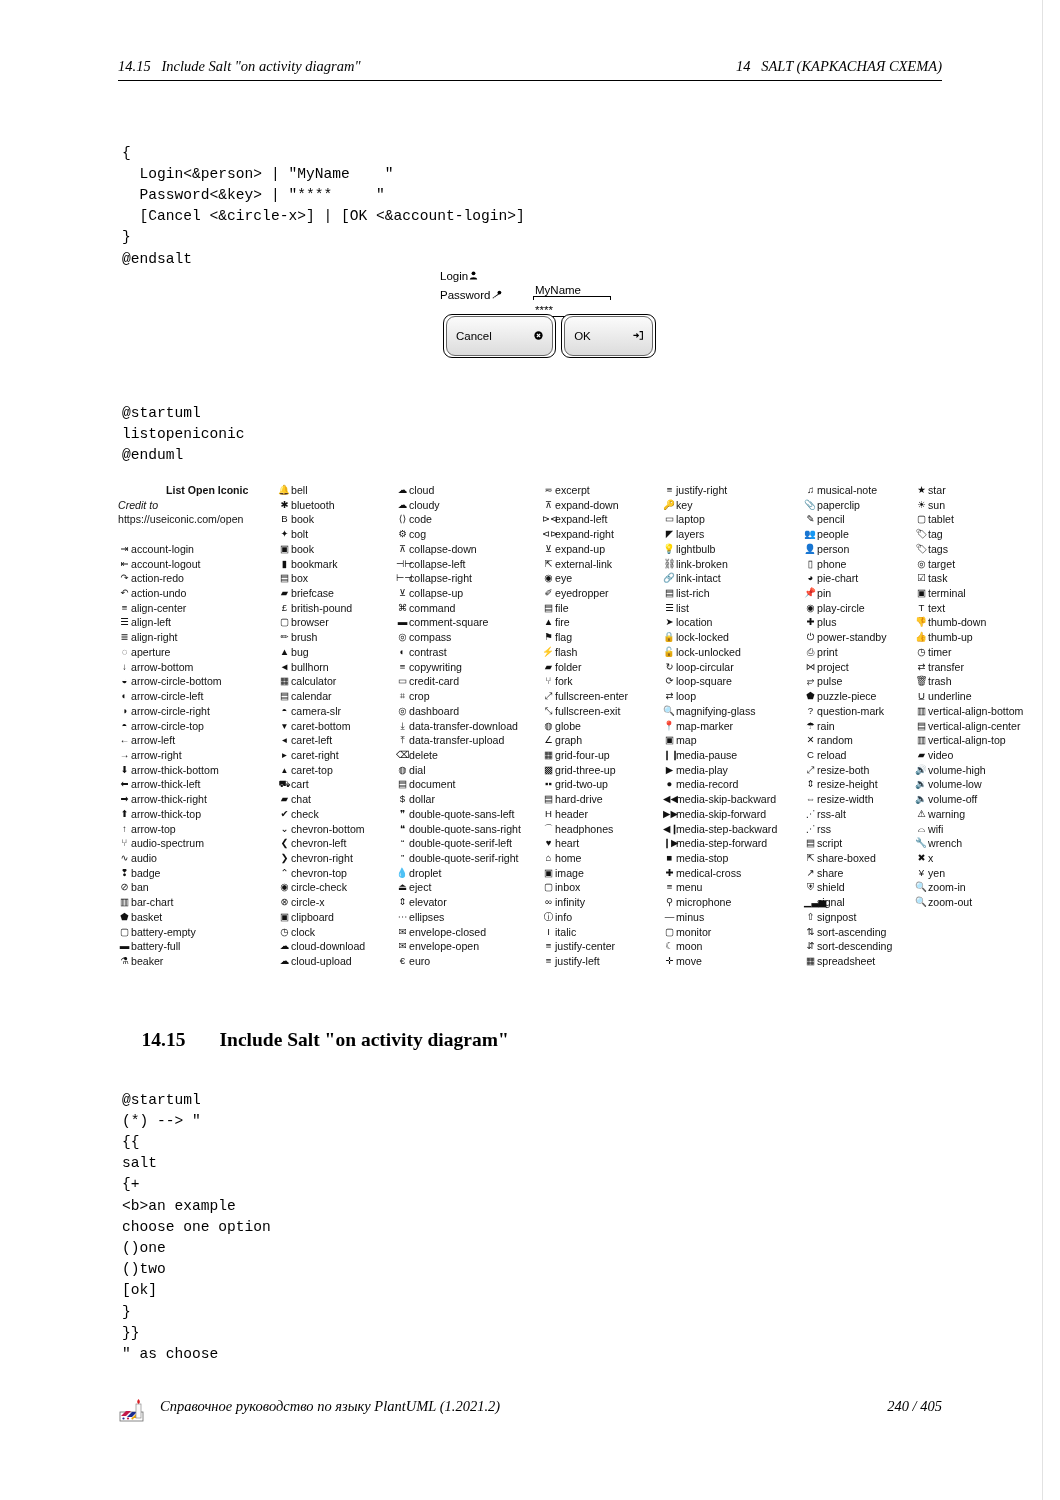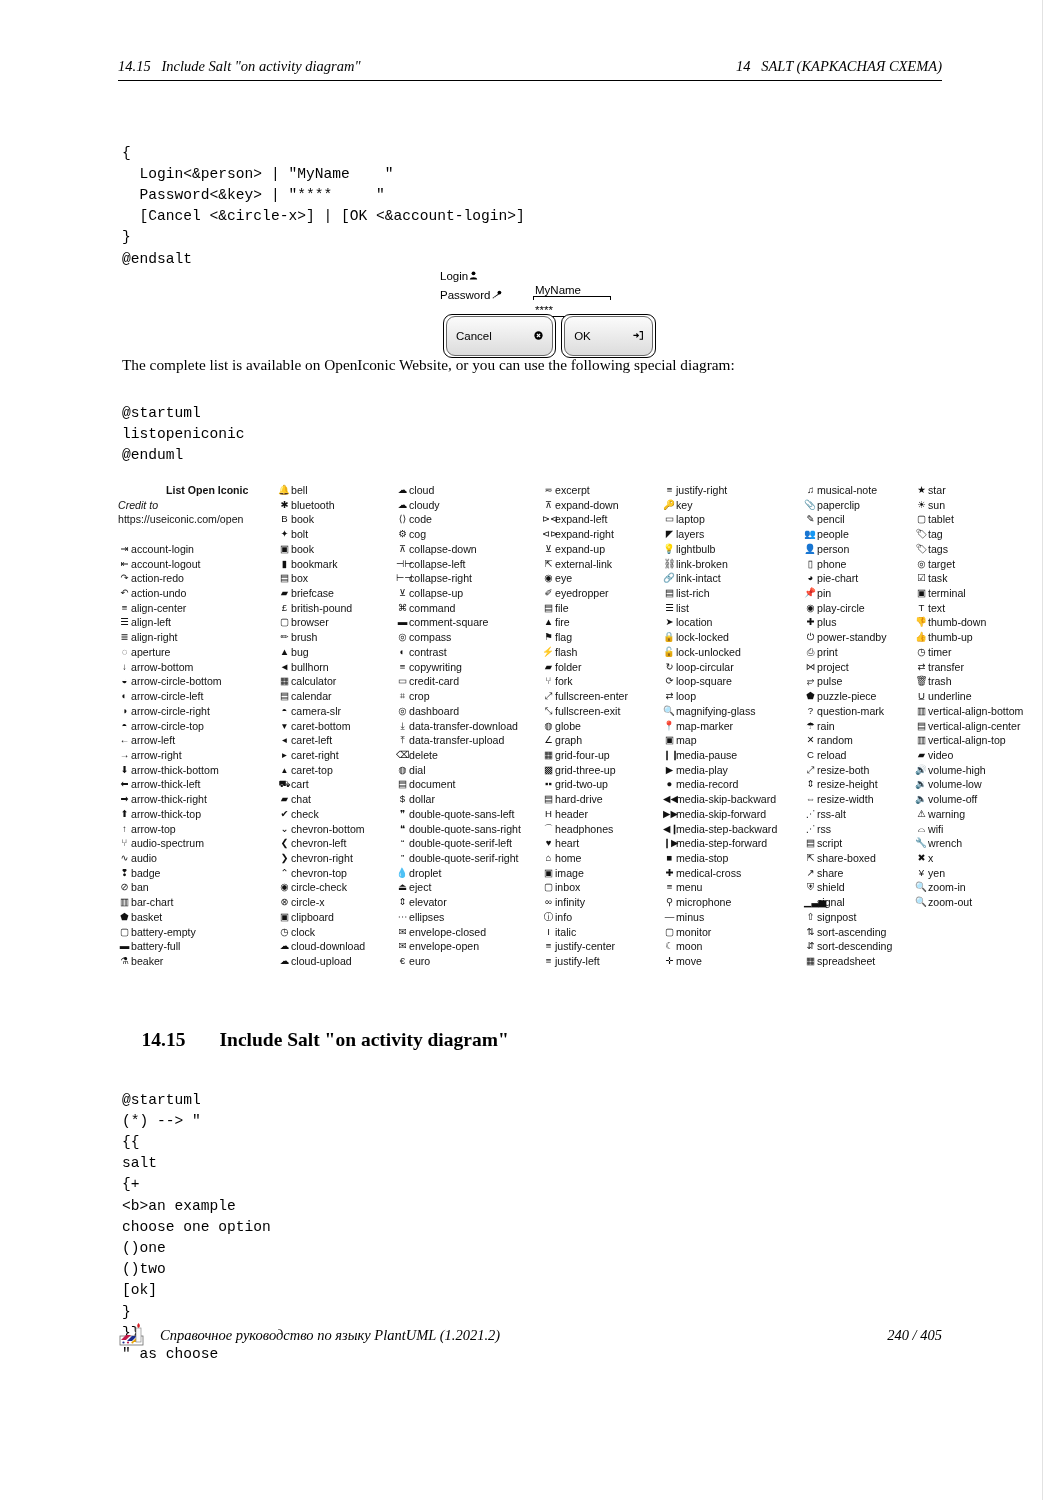--- a/index.html
+++ b/index.html
@@ -107,22 +107,22 @@
     font-size:9.6px;line-height:14.72px;
   }
   .ic-label{display:inline-block;}
   .ic-head{font-weight:bold;height:14.72px;line-height:14.72px;white-space:nowrap;padding-left:48px;}
   .ic-credit{font-style:italic;height:14.72px;line-height:14.72px;white-space:nowrap;}
   .ic-url{height:14.72px;line-height:14.72px;white-space:nowrap;}
   .ic-spacer{height:14.72px;}
 
   
   .footer{
-    position:absolute;left:118px;top:1322px;width:824px;
-    display:flex;align-items:center;
+    position:absolute;left:118px;top:1398px;width:824px;
+    display:flex;
     font-style:italic;font-size:14.5px;
   }
   .footer-logo{
     width:28px;height:26px;position:relative;margin-right:14px;flex:0 0 auto;
   }
   .footer-title{flex:1 1 auto;white-space:pre;}
   .footer-page{white-space:pre;}
 
   
   .edge-line{
@@ -199,21 +199,20 @@
             <svg width="10" height="9" viewBox="0 0 10 9">
                 <path d="M0.4 4.4 L5.0 4.4 M3.4 2.5 L5.4 4.4 L3.4 6.3" stroke="#000" stroke-width="1.1" fill="none"></path>
                 <path d="M6.6 0.6 L9.4 0.6 L9.4 8.2 L6.6 8.2" stroke="#000" stroke-width="1.1" fill="none"></path>
               </svg>
           </span>
         </div>
       </div>
     </div>
   </div>
 
-  <div class="para" id="para-complete">The complete list is available on OpenIconic Website, or you can use the following special diagram:</div>
 
   <pre class="code" id="code-listopen">@startuml
 listopeniconic
 @enduml</pre>
 
   <div class="iconlist" id="icon-list">
       <div class="ic-col" style="left: 0px;">
         <div class="ic-head">List Open Iconic</div>
         <div class="ic-credit">Credit to</div>
         <div class="ic-url">https://useiconic.com/open</div>

